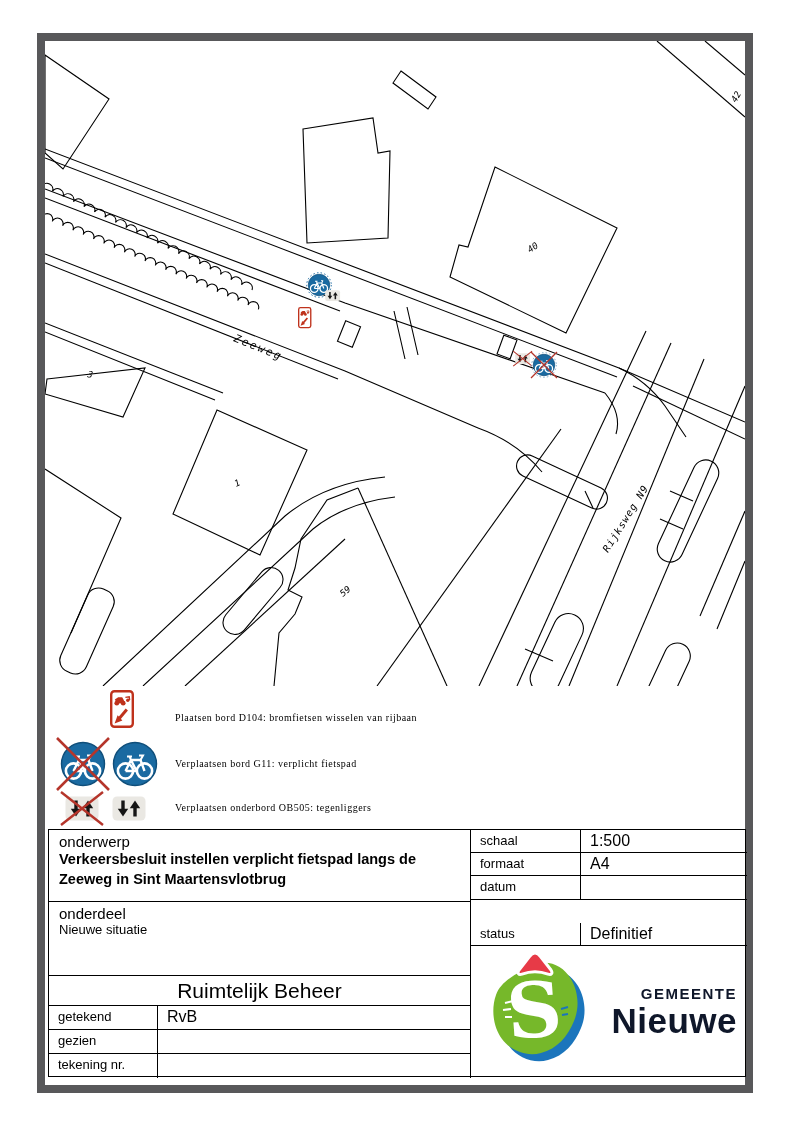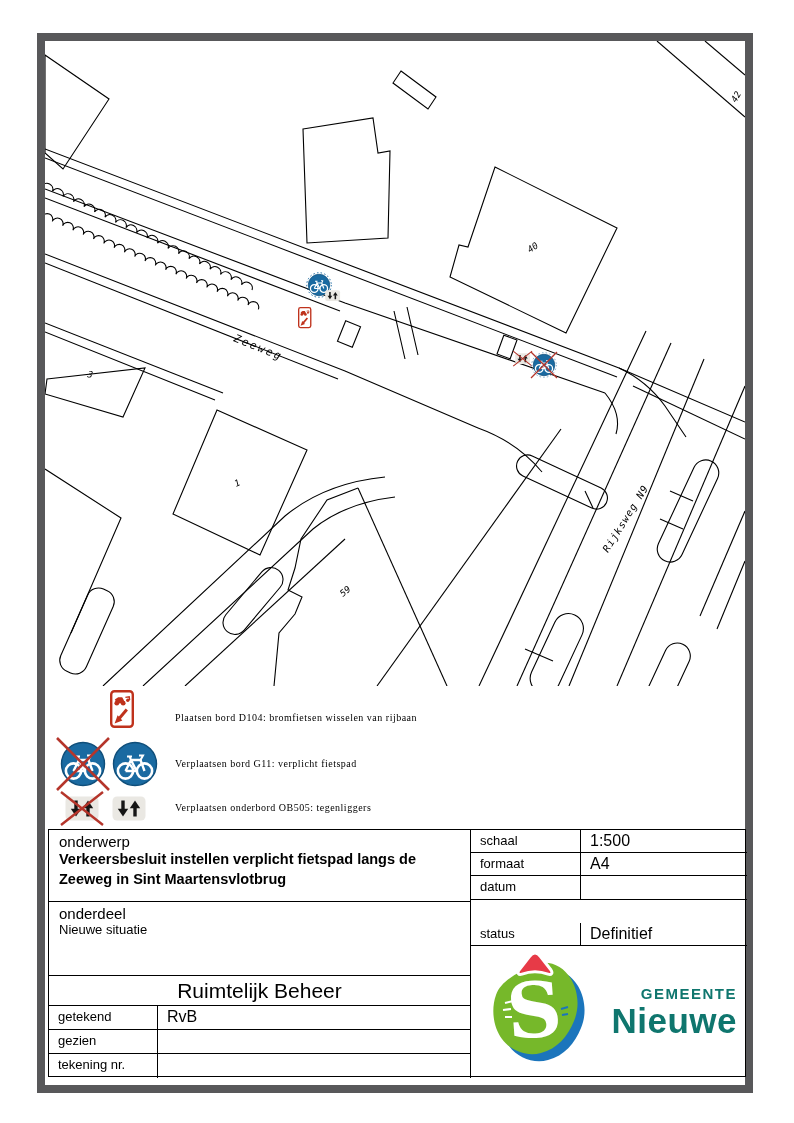--- a/index.html
+++ b/index.html
@@ -24,21 +24,21 @@
   .b-r{border-right:1.2px solid #000;} .b-b{border-bottom:1.2px solid #000;}
   .lbl-sm{font-size:15px;line-height:14px;}
   .tb-title{font-size:14.5px;font-weight:bold;line-height:20px;}
   .tb-sub{font-size:13px;line-height:17px;}
   .f-label{font-size:13px;line-height:22px;padding-left:9px;}
   .f-value{font-size:16px;line-height:22px;padding-left:9px;}
   .dept{font-size:21px;text-align:center;line-height:29px;}
   
   .logo-wrap{position:absolute;left:422px;top:116px;width:276px;height:132px;display:flex;align-items:center;}
   .logo-blob{margin-left:12px;flex:0 0 auto;}
-  .logo-text{flex:1;text-align:right;padding-right:10px;color:#0f766e;}
+  .logo-text{flex:1;text-align:right;padding-right:10px;color:#0f172a;}
   .logo-top{font-size:15px;font-weight:bold;letter-spacing:1.5px;line-height:16px;}
   .logo-name{font-size:35px;font-weight:bold;line-height:37px;letter-spacing:0.5px;}
 </style>
 </head>
 <body>
 
 <div class="sheet">
 
   <svg width="0" height="0" style="position:absolute">
     <defs>

